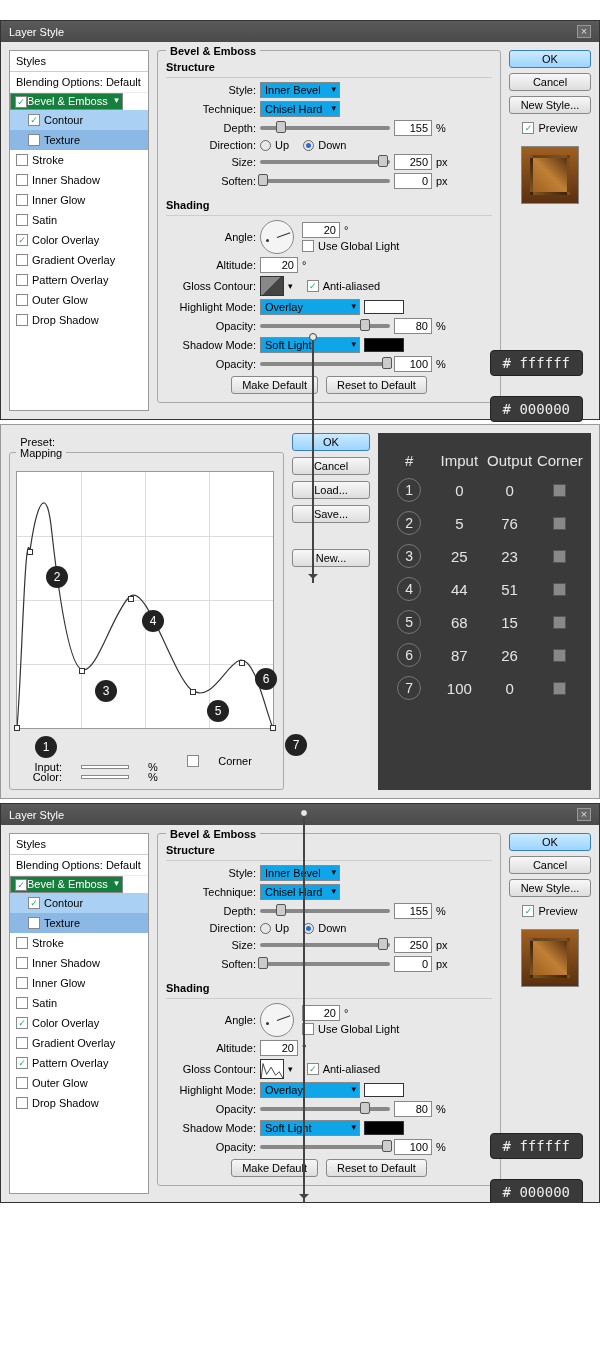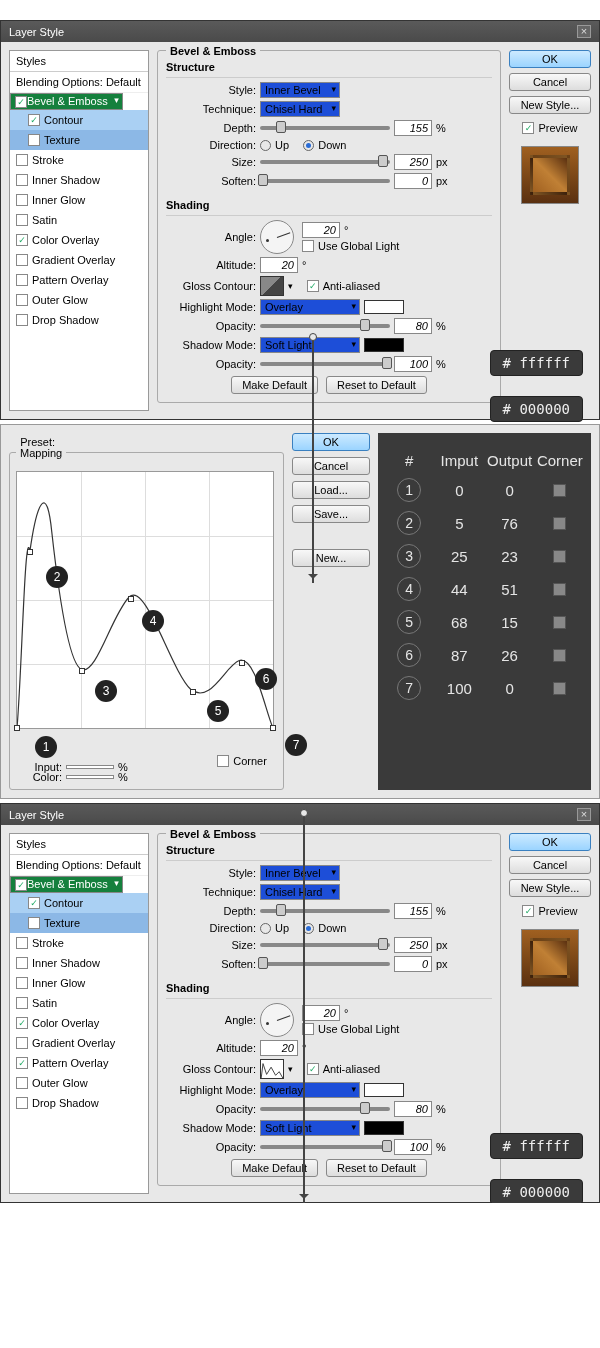--- a/index.html
+++ b/index.html
@@ -15,25 +15,25 @@
 .s-row.sel { background: #15803d; color: #fff; }
 .s-row.sub { padding-left: 18px; background: #aad0f3; }
 .s-row.sub.sel2 { background: #8cb8e6; }
 .cbx { width: 12px; height: 12px; border: 1px solid #888; background: #fff; display: inline-flex; align-items: center; justify-content: center; font-size: 9px; color: #2a6; }
 .main-panel { flex: 1; }
 .group { border: 1px solid #aaa; padding: 6px 8px 8px; margin-bottom: 8px; position: relative; background: #e8e8e8; border-radius: 3px; }
 .group-title { position: relative; top: -12px; background: #e8e8e8; padding: 0 4px; font-weight: bold; display: inline-block; }
 .subgroup-title { font-weight: bold; padding: 2px 0 4px; border-bottom: 1px solid #ccc; margin-bottom: 4px; }
 .row { display: flex; align-items: center; margin: 3px 0; gap: 4px; }
 .lbl { width: 90px; text-align: right; }
-.sel { border: 1px solid #888; background: #1d4ed8; padding: 1px 14px 1px 4px; min-width: 80px; position: relative; display: inline-block; }
+.sel { border: 1px solid #888; background: #0ea5e9; padding: 1px 14px 1px 4px; min-width: 80px; position: relative; display: inline-block; }
 .sel::after { content: "▾"; position: absolute; right: 3px; font-size: 9px; }
 .slider { flex: 1; max-width: 130px; height: 4px; background: #888; position: relative; border-radius: 2px; }
 .slider .thumb { width: 10px; height: 12px; background: #ccc; border: 1px solid #555; position: absolute; top: -5px; border-radius: 2px; }
-.nbox { width: 38px; border: 1px solid #888; background: #fff; padding: 1px 3px; text-align: right; font-style: italic; }
+.nbox { width: 38px; border: 1px solid #888; background: #fff; padding: 1px 3px; text-align: right; }
 .unit { width: 18px; }
 .radio { width: 11px; height: 11px; border: 1px solid #666; border-radius: 50%; display: inline-flex; align-items: center; justify-content: center; }
 .radio.checked::after { content: ""; width: 5px; height: 5px; background: #2a6cd6; border-radius: 50%; }
 .swatch { width: 40px; height: 14px; border: 1px solid #333; }
 .contour-sw { width: 24px; height: 20px; border: 1px solid #333; background: linear-gradient(135deg,#888 50%,#444 50%); display: inline-block; }
 .contour-sw.curve { background: #fff; position: relative; overflow: hidden; }
 .angle-ctrl { width: 34px; height: 34px; border: 1px solid #888; border-radius: 50%; position: relative; background: #f4f4f4; }
 .angle-ctrl::after { content: ""; position: absolute; width: 14px; height: 1px; background: #333; top: 50%; left: 50%; transform-origin: left; transform: rotate(-20deg); }
 .angle-ctrl::before { content: ""; position: absolute; width: 3px; height: 3px; background: #333; border-radius: 50%; top: 18px; left: 5px; }
 .btn { border: 1px solid #888; background: linear-gradient(#f8f8f8,#ddd); padding: 2px 10px; border-radius: 3px; cursor: pointer; text-align: center; }
@@ -42,21 +42,21 @@
 .preview-sw { width: 58px; height: 58px; border: 1px solid #888; background: linear-gradient(#a06020,#5a3010); margin: 4px auto; position: relative; }
 .preview-sw::after { content: ""; position: absolute; inset: 8px; border: 3px solid rgba(0,0,0,.35); background: linear-gradient(45deg,#a06020,#c08035,#5a3010); }
 .annot { position: absolute; background: #3a3a3a; color: #eee; font-family: monospace; font-size: 14px; padding: 4px 12px; border-radius: 4px; border: 1px solid #222; }
 .btnrow { display: flex; gap: 8px; justify-content: center; margin-top: 4px; }
 .contour-dialog { border: 1px solid #999; background: #e8e8e8; padding: 8px; display: flex; gap: 8px; position: relative; margin: 4px 0; }
 .mapping { border: 1px solid #aaa; border-radius: 3px; padding: 6px; }
 .curve-area { width: 258px; height: 258px; border: 1px solid #999; background: #fff; position: relative; }
 .curve-area .g { position: absolute; background: #ddd; }
 .pt { width: 22px; height: 22px; background: #222; color: #fff; border-radius: 50%; display: flex; align-items: center; justify-content: center; position: absolute; font-size: 12px; }
 .anchor { width: 6px; height: 6px; background: #fff; border: 1px solid #333; position: absolute; }
-.io-row { display: flex; align-items: center; gap: 4px; margin-top: 4px; }
+.io-row { display: flex; align-items: center; gap: 19px; margin-top: 4px; }
 .data-table { background: #3a3a3a; color: #e5e5e5; padding: 10px 6px; flex: 1; font-family: Verdana, sans-serif; }
 .data-table .hdr, .data-table .drow { display: flex; align-items: center; text-align: center; margin: 9px 0; }
 .data-table .c { flex: 1; font-size: 15px; }
 .data-table .circ { width: 24px; height: 24px; border: 1px solid #777; border-radius: 50%; display: flex; align-items: center; justify-content: center; margin: 0 auto; font-size: 14px; }
 .data-table .sq { width: 13px; height: 13px; background: #888; border: 1px solid #555; margin: 0 auto; }
 .arrow { position: absolute; width: 2px; background: #444; left: 312px; }
 .arrow::after { content: ""; position: absolute; bottom: -1px; left: -4px; border: 5px solid transparent; border-top-color: #444; }
 .arrow::before { content: ""; position: absolute; top: -5px; left: -3px; width: 6px; height: 6px; border: 1px solid #444; border-radius: 50%; background: #e8e8e8; }
 svg.curve { position: absolute; inset: 0; }
 </style>

